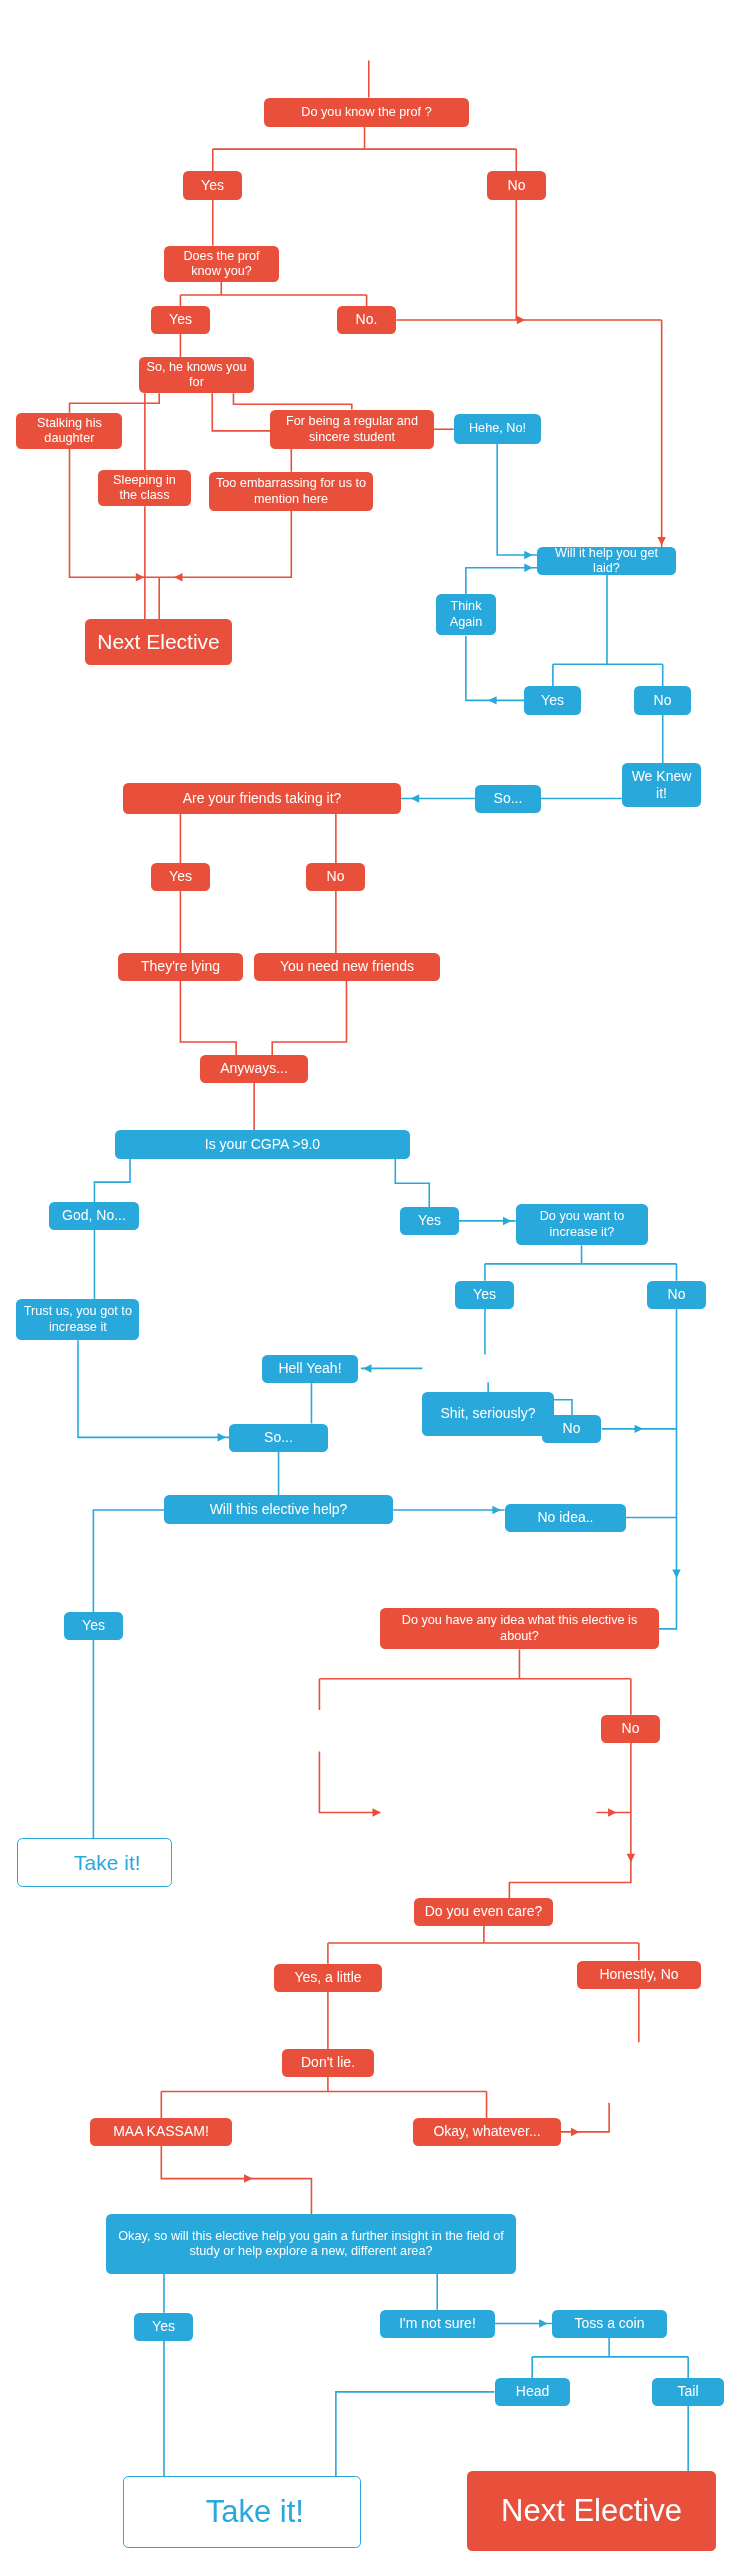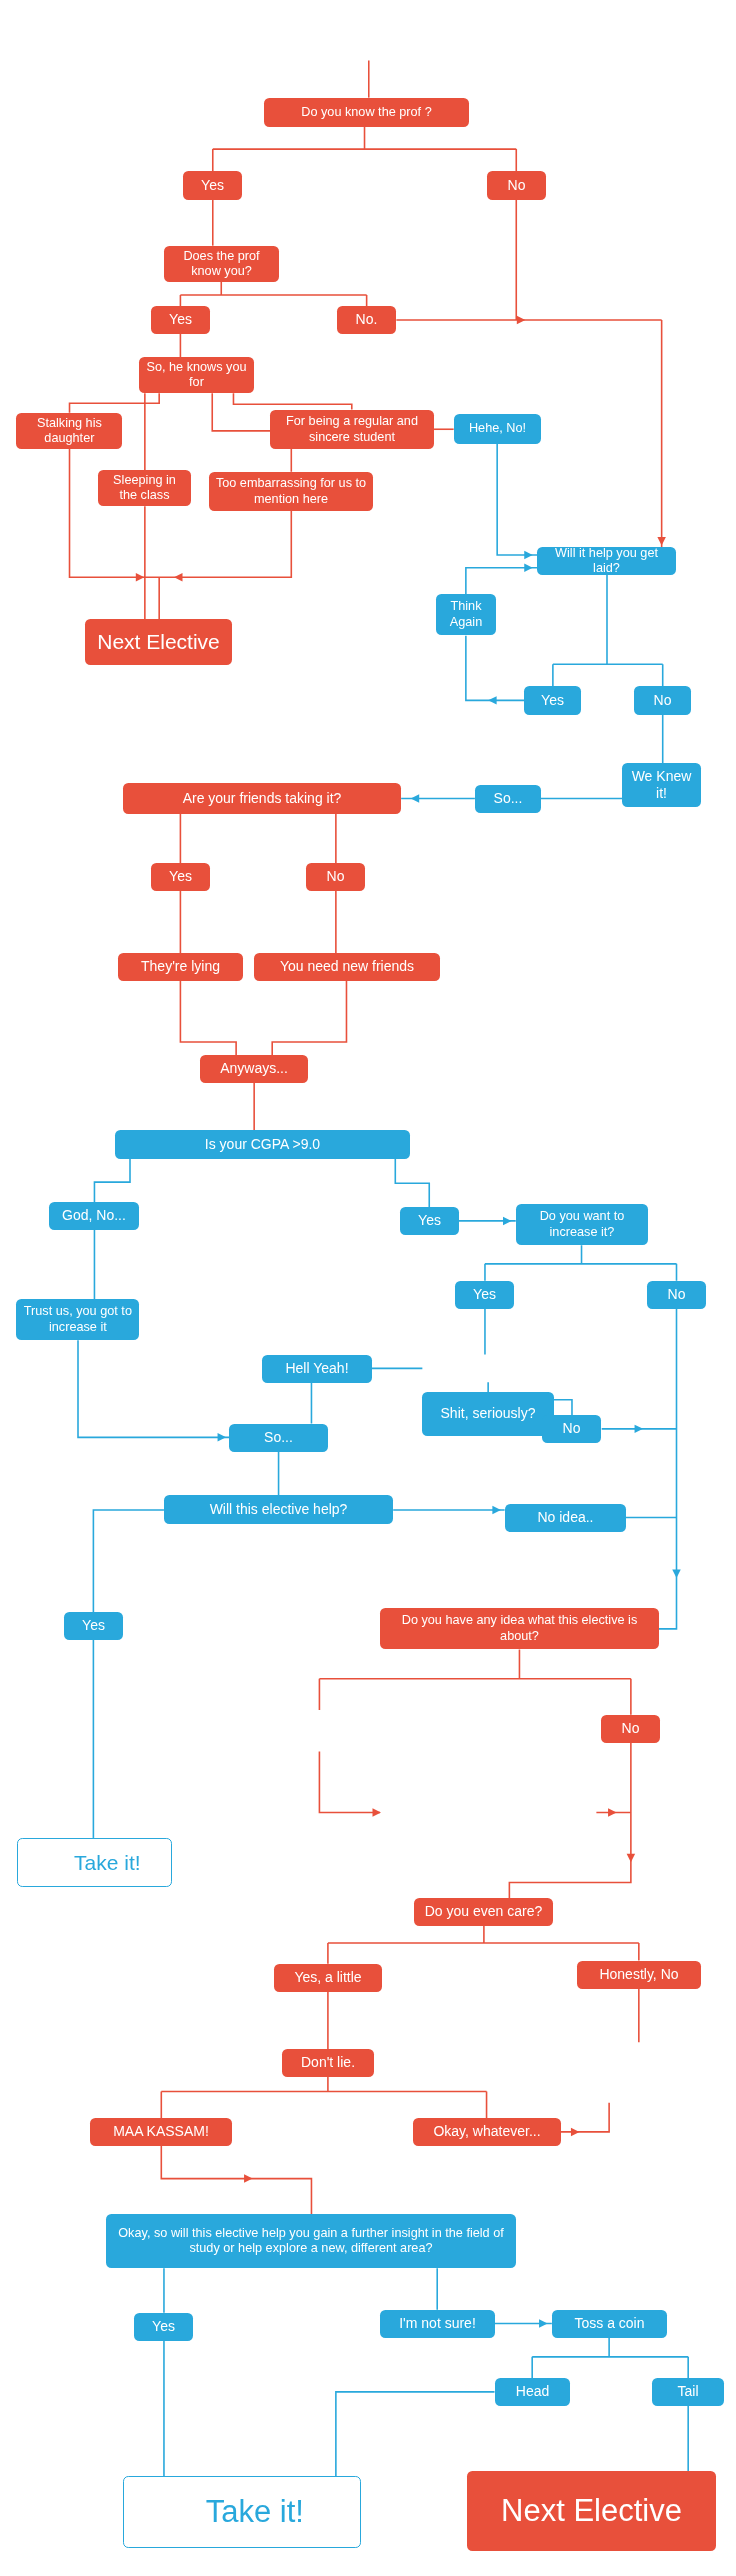--- a/index.html
+++ b/index.html
@@ -145,37 +145,37 @@
   <div class="node red" style="left:118px;top:953px;width:125px;height:28px">They're lying</div>
   <div class="node red" style="left:254px;top:953px;width:186px;height:28px">You need new friends</div>
   <div class="node red" style="left:200px;top:1055px;width:108px;height:28px">Anyways...</div>
   <div class="node blue" style="left:115px;top:1130px;width:295px;height:29px">Is your CGPA &gt;9.0</div>
   <div class="node blue" style="left:49px;top:1202px;width:90px;height:28px">God, No...</div>
   <div class="node blue" style="left:400px;top:1207px;width:59px;height:28px">Yes</div>
   <div class="node blue fs24" style="left:516px;top:1204px;width:132px;height:41px">Do you want to increase it?</div>
   <div class="node blue fs24" style="left:16.4px;top:1299px;width:123px;height:41px">Trust us, you got to increase it</div>
   <div class="node blue" style="left:455px;top:1281px;width:59px;height:28px">Yes</div>
   <div class="node blue" style="left:647px;top:1281px;width:59px;height:28px">No</div>
-  <div class="node blue" style="left:262px;top:1355px;width:110px;height:28px">Hell Yeah!</div>
+  <div class="node blue" style="left:262px;top:1355px;width:96px;height:28px">Hell Yeah!</div>
   <div class="node blue" style="left:422px;top:1392px;width:132px;height:44px">Shit, seriously?</div>
   <div class="node blue" style="left:542px;top:1415px;width:59px;height:28px">No</div>
   <div class="node blue" style="left:229px;top:1424px;width:99px;height:28px">So...</div>
   <div class="node blue" style="left:164px;top:1495px;width:229px;height:29px">Will this elective help?</div>
   <div class="node blue" style="left:505px;top:1504px;width:121px;height:28px">No idea..</div>
   <div class="node blue" style="left:64px;top:1612px;width:59px;height:28px">Yes</div>
   <div class="node red fs24" style="left:380px;top:1608px;width:279px;height:41px">Do you have any idea what this elective is about?</div>
   <div class="node red" style="left:601px;top:1715px;width:59px;height:28px">No</div>
   <div class="node outline fs40" style="left:17px;top:1838px;width:155px;height:49px">Take it!</div>
   <div class="node red" style="left:414px;top:1898px;width:139px;height:28px">Do you even care?</div>
   <div class="node red" style="left:274px;top:1964px;width:108px;height:28px">Yes, a little</div>
   <div class="node red" style="left:577px;top:1961px;width:124px;height:28px">Honestly, No</div>
   <div class="node red" style="left:282px;top:2049px;width:92px;height:28px">Don't lie.</div>
   <div class="node red" style="left:90px;top:2118px;width:142px;height:28px">MAA KASSAM!</div>
   <div class="node red" style="left:413px;top:2118px;width:148px;height:28px">Okay, whatever...</div>
-  <div class="node blue fs24" style="left:106px;top:2214px;width:410px;height:54px">Okay, so will this elective help you gain a further insight in the field of study or help explore a new, different area?</div>
+  <div class="node blue fs24" style="left:106px;top:2214px;width:410px;height:60px">Okay, so will this elective help you gain a further insight in the field of study or help explore a new, different area?</div>
   <div class="node blue" style="left:134px;top:2313px;width:59px;height:28px">Yes</div>
   <div class="node blue" style="left:380px;top:2310px;width:115px;height:28px">I'm not sure!</div>
   <div class="node blue" style="left:552px;top:2310px;width:115px;height:28px">Toss a coin</div>
   <div class="node blue" style="left:495px;top:2378px;width:75px;height:28px">Head</div>
   <div class="node blue" style="left:652px;top:2378px;width:72px;height:28px">Tail</div>
   <div class="node outline fs58" style="left:123px;top:2476px;width:238px;height:72px">Take it!</div>
   <div class="node red fs58" style="left:467px;top:2471px;width:249px;height:80px">Next Elective</div>
 
 </div>
 

